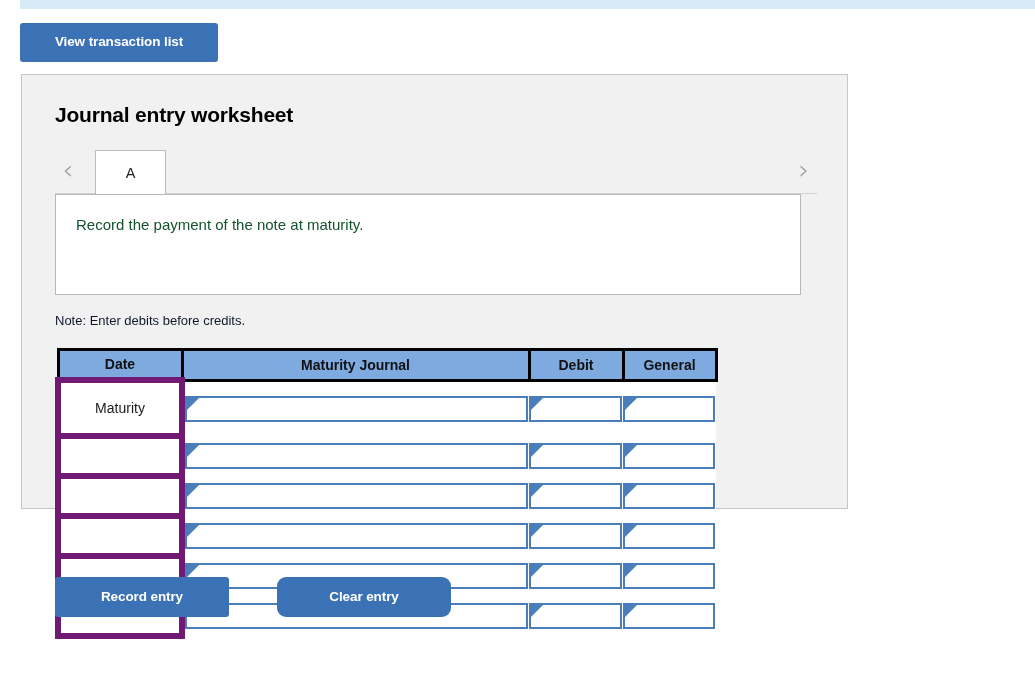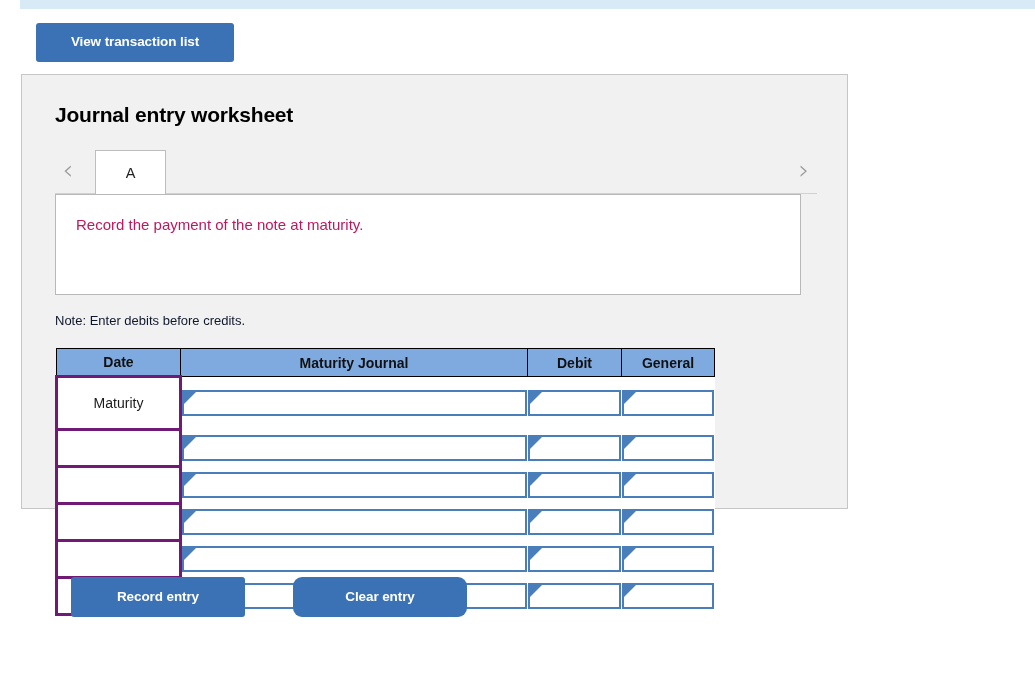--- a/index.html
+++ b/index.html
@@ -35,21 +35,20 @@
     font-weight: bold;
     font-size: 13.5px;
     letter-spacing: -0.1px;
     cursor: pointer;
     padding: 0;
     display: flex;
     align-items: center;
     justify-content: center;
     text-align: center;
     line-height: 1.1;
-    margin-left: 16px;
   }
 
   #view-transaction-list {
     position: absolute;
     left: 20px;
     top: 23px;
     width: 198px;
     height: 39px;
   }
 
@@ -136,21 +135,21 @@
     height: 101px;
     background: #ffffff;
     border: 1px solid #b8b8b8;
     box-sizing: border-box;
   }
   .desc-text {
     position: absolute;
     left: 20px;
     top: 21px;
     font-size: 15px;
-    color: #be185d;
+    color: #14532d;
   }
 
   .note {
     position: absolute;
     left: 33px;
     top: 238px;
     font-size: 13px;
     color: #0f172a;
   }
 
@@ -158,32 +157,32 @@
   .jtable {
     position: absolute;
     left: 33px;
     top: 273px;
     width: 659px;
     border-collapse: collapse;
     table-layout: fixed;
   }
   .jtable th {
     background: #7faae0;
-    border: 1px solid #000000;
+    border: 3px solid #000000;
     color: #111111;
     font-size: 14px;
     font-weight: bold;
     height: 26px;
     padding: 0;
     text-align: center;
   }
   .jtable td {
     padding: 17px;
     height: 29px;
-    border: 3px solid #701a75;
+    border: 6px solid #701a75;
     background: #ffffff;
     box-sizing: border-box;
   }
   .col-date  { width: 124px; }
   .col-gj    { width: 347px; }
   .col-debit { width: 94px;  }
   .col-credit{ width: 93px;  }
 
   td.date-cell {
     text-align: center;

